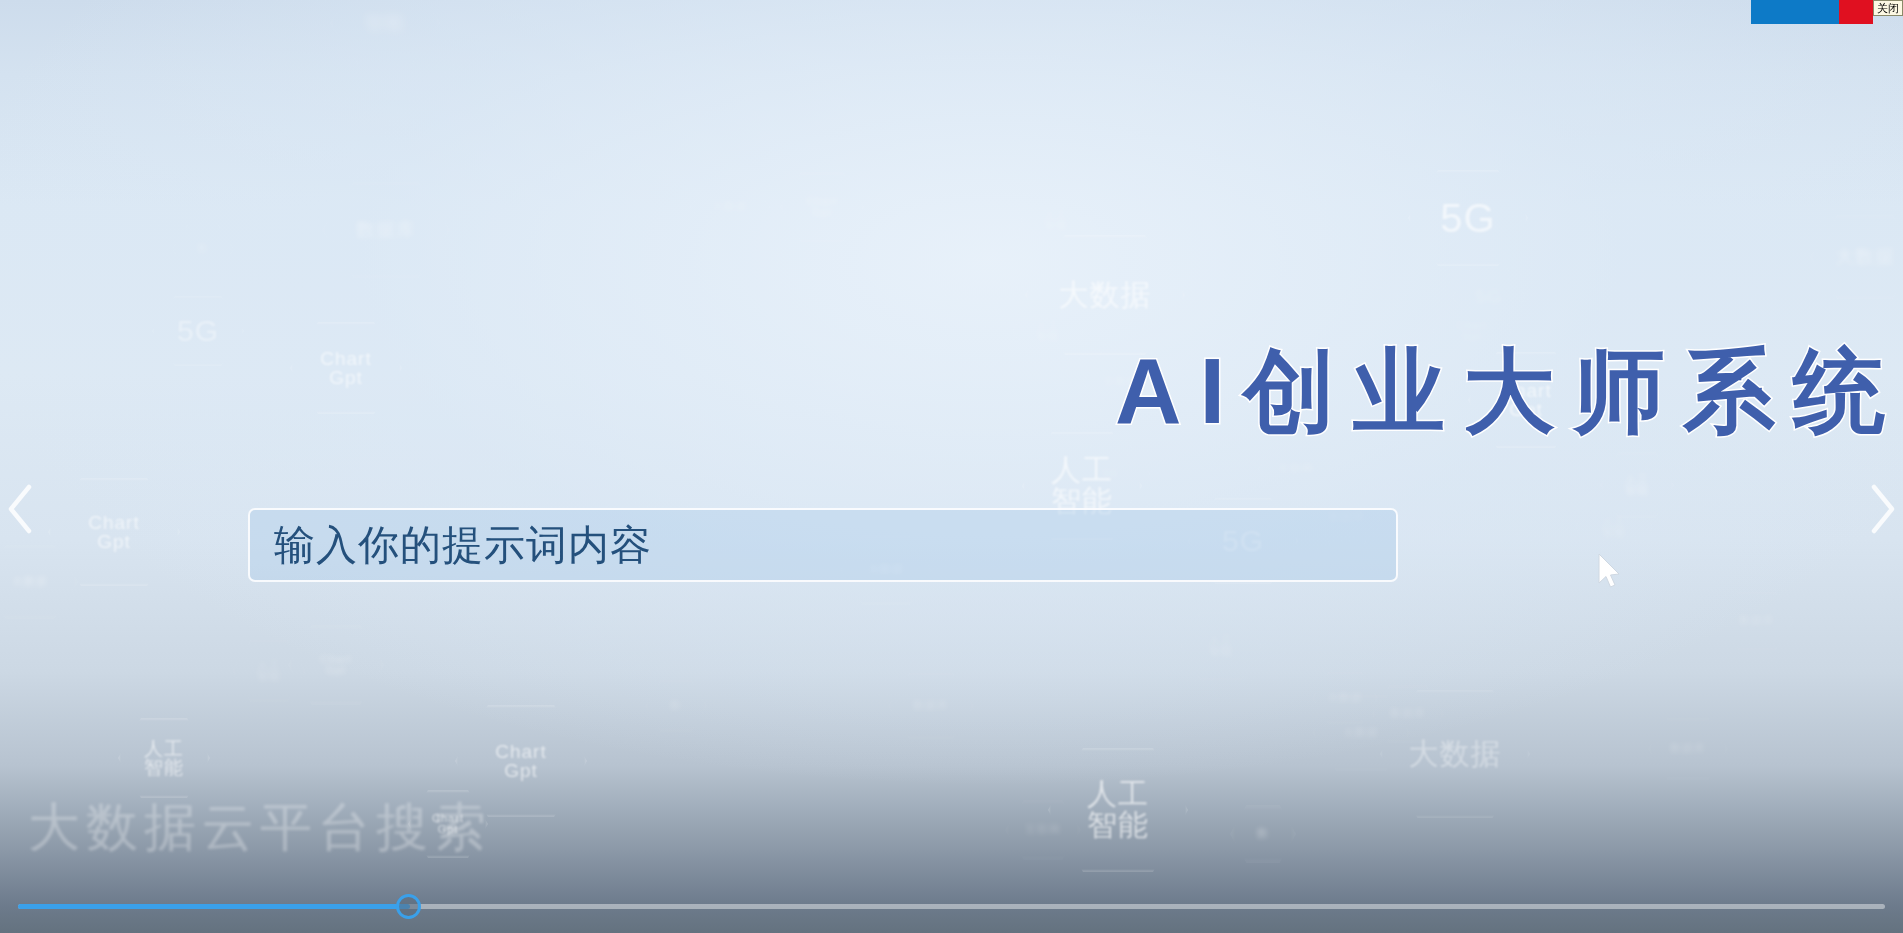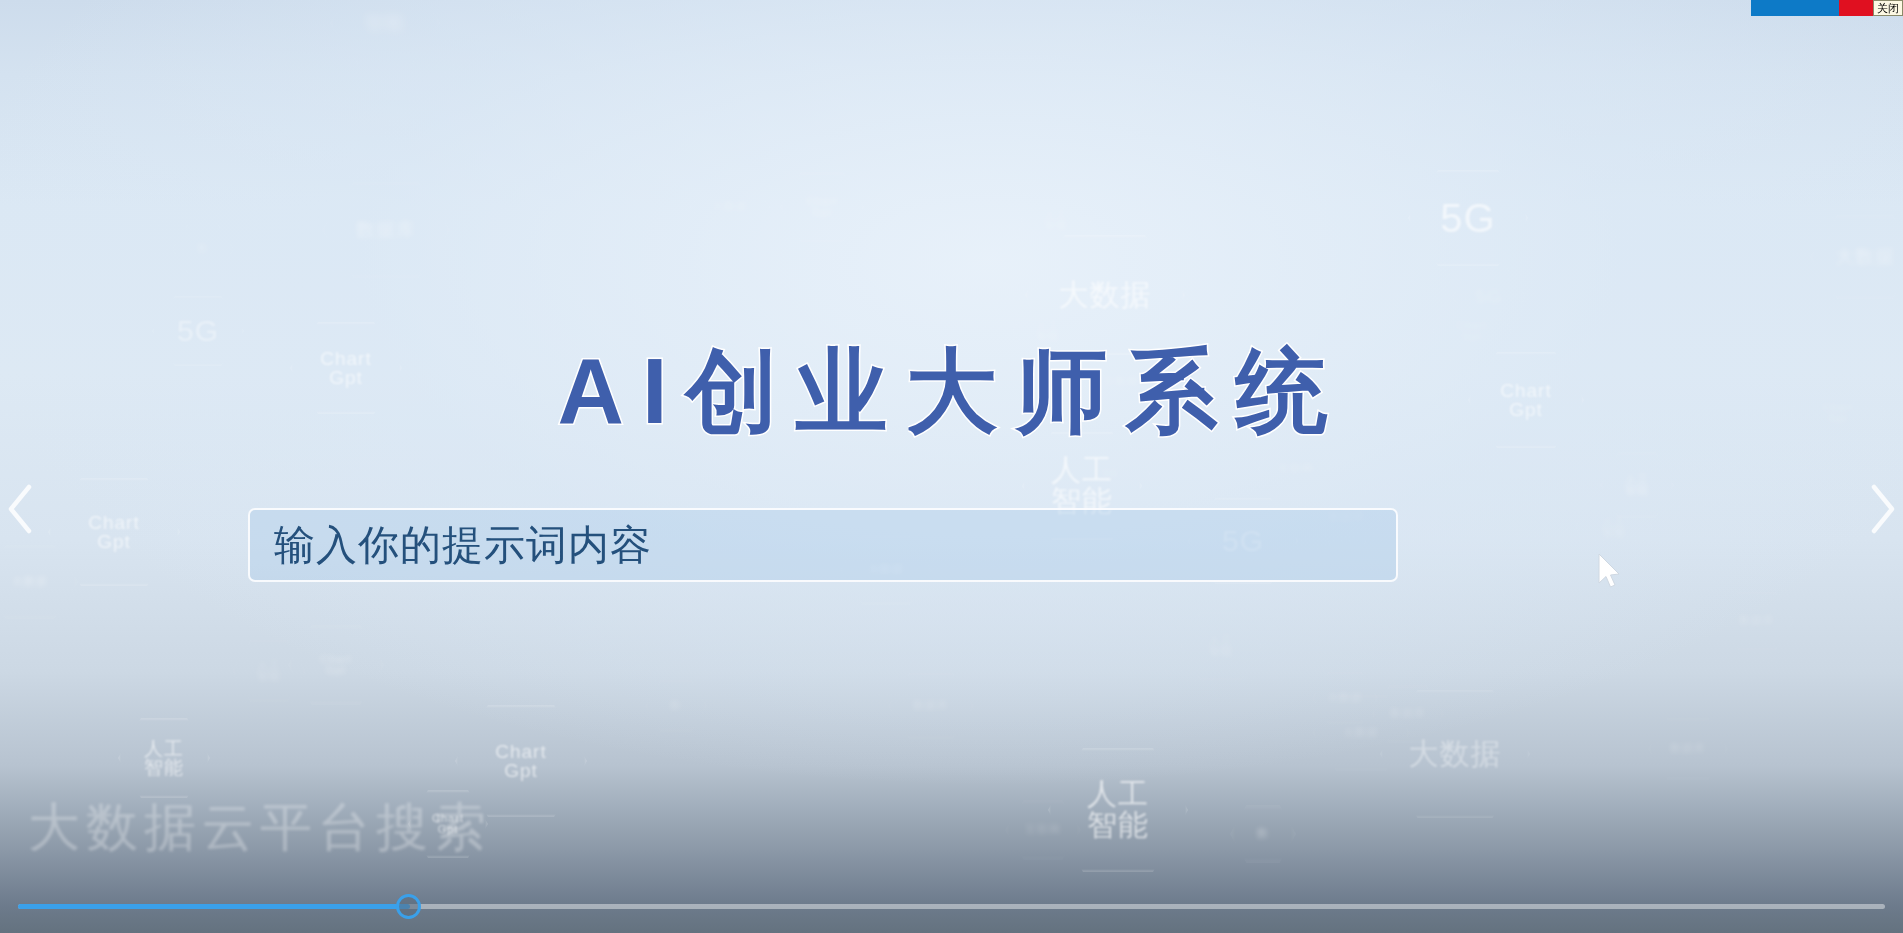--- a/index.html
+++ b/index.html
@@ -75,21 +75,21 @@
     white-space: nowrap;
     pointer-events: none;
   }
 
   
   .title {
     position: absolute;
     left: 0;
     right: 0;
     top: 330px;
-    text-align: center;
+    text-align: right;
     font-size: 92px;
     font-weight: 700;
     letter-spacing: 18px;
     color: #3f5fac;
     -webkit-text-stroke: 3px #ffffff;
     paint-order: stroke fill;
     text-shadow: 0 0 1px rgba(255,255,255,0.9);
     white-space: nowrap;
   }
 
@@ -212,21 +212,21 @@
     background: rgba(90,108,126,0.55);
     box-sizing: border-box;
     cursor: pointer;
   }
 
   
   .winbar {
     position: absolute;
     top: 0;
     right: 0;
-    height: 16px;
+    height: 24px;
     display: flex;
     align-items: stretch;
     z-index: 40;
   }
   .winbar-blue {
     width: 88px;
     background: #0d7ac7;
   }
   .winbar-close {
     width: 34px;

